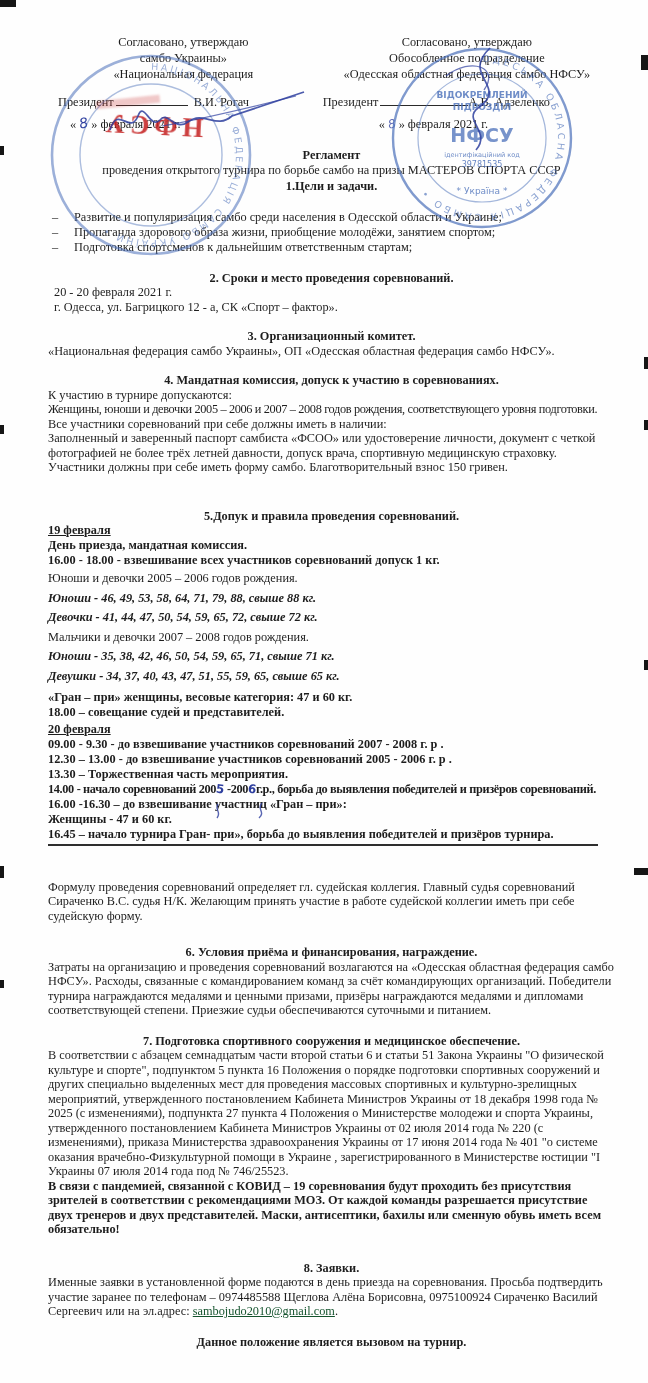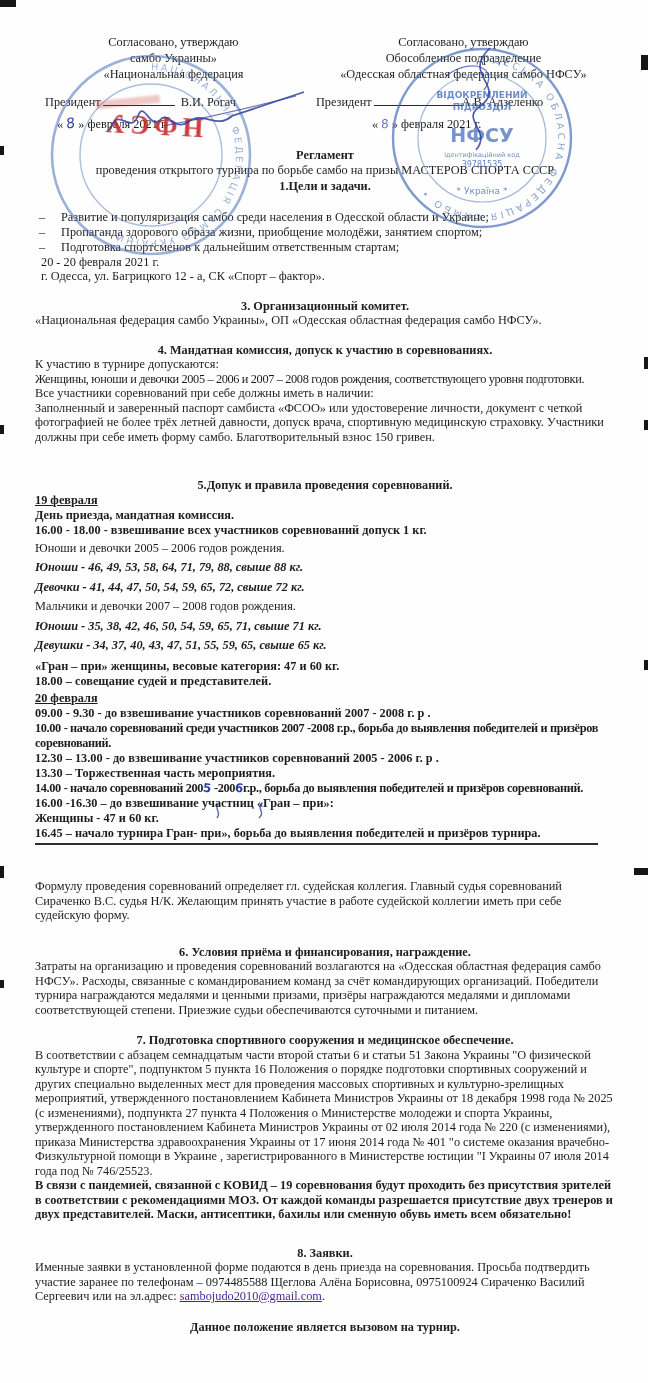--- a/index.html
+++ b/index.html
@@ -2,21 +2,21 @@
 <html><head>
 <meta charset="utf-8">
 <style>
   html,body { margin:0; padding:0; background:#ffffff; }
   .page {
     position:relative; width:648px; height:1383px; margin:0 auto;
     background:#fefefe; overflow:hidden;
     font-family:"Liberation Serif", serif;
     font-size:12.3px; line-height:14.5px; color:#1d1d1d;
   }
-  .content { padding:34px 33px 0 35px; position:relative; z-index:2; }
+  .content { padding:34px 33px 0 48px; position:relative; z-index:2; }
   .center { text-align:center; }
   .b { font-weight:bold; }
   .bi { font-weight:bold; font-style:italic; }
   .nw { white-space:nowrap; }
   .tight { letter-spacing:-0.35px; }
   .sec-h { font-weight:bold; text-align:center; }
   .para { text-align:left; }
 
   
   .header { display:flex; justify-content:space-between; margin-bottom:16px; }
@@ -51,21 +51,21 @@
   .day-label { font-weight:bold; text-decoration:underline; }
   .sched { line-height:15px; }
   .wcat { margin:4.5px 0; line-height:15px; }
   .final-underline { border-bottom:2px solid #2e2e2e; width:97%; padding-bottom:2px; }
 
   .pen-digit {
     color:#2e3f9f; font-weight:bold; font-family:"DejaVu Sans", sans-serif;
     display:inline-block; transform:rotate(7deg); font-size:12px;
   }
 
-  .email { color:#4c1d95; text-decoration:underline; cursor:pointer; }
+  .email { color:#14532d; text-decoration:underline; cursor:pointer; }
 
   
   .overlay { position:absolute; pointer-events:none; z-index:3; }
   .stamp { filter:blur(0.35px); }
   .stamp text { font-family:"DejaVu Sans", sans-serif; }
   .red-stamp {
     position:absolute; left:92px; top:118px; width:120px; z-index:3; pointer-events:none;
     color:rgba(198,38,38,0.88); font-weight:bold; font-size:27px; letter-spacing:5px;
     font-family:"Liberation Serif", serif; transform:rotate(183deg); text-align:center;
     filter:blur(0.3px);
@@ -172,20 +172,21 @@
       <div class="dash-item">
         <span class="dash">–</span>
           <span>Пропаганда здорового образа жизни, приобщение молодёжи, занятием спортом;</span>
       </div>
       <div class="dash-item">
         <span class="dash">–</span>
           <span>Подготовка спортсменов к дальнейшим ответственным стартам;</span>
       </div>
     </div>
 
+    <div class="sec-h mt16">2. Сроки и место проведения соревнований.</div>
     <div class="ind">20 - 20 февраля 2021 г.</div>
     <div class="ind">г. Одесса, ул. Багрицкого 12 - а, СК «Спорт – фактор».</div>
 
     <div class="sec-h mt15">3. Организационный комитет.</div>
     <div>«Национальная федерация самбо Украины», ОП «Одесская областная федерация самбо НФСУ».</div>
 
     <div class="sec-h mt15">4. Мандатная комиссия, допуск к участию в соревнованиях.</div>
     <div class="para">К участию в турнире допускаются:</div>
     <div class="para nw tight">Женщины, юноши и девочки 2005 – 2006 и 2007 – 2008 годов рождения, соответствующего уровня подготовки.</div>
     <div class="para">Все участники соревнований при себе должны иметь в наличии:</div>
@@ -198,21 +199,20 @@
     <div class="sched mt3">Юноши и девочки 2005 – 2006 годов рождения.</div>
     <div class="bi wcat nw">Юноши - 46, 49, 53, 58, 64, 71, 79, 88, свыше 88 кг.</div>
     <div class="bi wcat nw">Девочки - 41, 44, 47, 50, 54, 59, 65, 72, свыше 72 кг.</div>
     <div class="sched mt2">Мальчики и девочки 2007 – 2008 годов рождения.</div>
     <div class="bi wcat nw">Юноши -  35, 38, 42, 46, 50, 54, 59, 65, 71, свыше 71 кг.</div>
     <div class="bi wcat nw">Девушки - 34, 37, 40, 43, 47, 51, 55, 59, 65, свыше 65 кг.</div>
     <div class="b sched mt6 nw">«Гран – при» женщины, весовые категория: 47 и 60 кг.</div>
     <div class="b sched">18.00 – совещание судей и представителей.</div>
     <div class="day-label sched mt2">20 февраля</div>
     <div class="b sched nw">09.00 - 9.30 - до взвешивание участников соревнований 2007 - 2008 г. р .</div>
-    <div class="b sched tight">10.00 -  начало соревнований среди участников 2007 -2008 г.р., борьба до выявления победителей и призёров соревнований.</div>
     <div class="b sched nw">12.30 – 13.00 - до взвешивание участников соревнований 2005 - 2006 г. р .</div>
     <div class="b sched">13.30 – Торжественная часть мероприятия.</div>
     <div class="b sched nw tight">
       <span>14.00 - начало соревнований 200</span><span class="pen-digit">5</span><span> -200</span><span class="pen-digit">6</span><span>г.р., борьба до выявления победителей и призёров соревнований.</span>
     </div>
     <div class="b sched nw">16.00 -16.30 – до взвешивание участниц «Гран – при»:</div>
     <div class="b sched">Женщины - 47 и 60 кг.</div>
     <div class="b sched nw final-underline">16.45 – начало турнира Гран- при», борьба до выявления победителей и призёров турнира.</div>
 
     <div class="para mt34">Формулу проведения соревнований определяет гл. судейская коллегия. Главный судья соревнований Сираченко В.С. судья Н/К.  Желающим принять участие в работе судейской коллегии иметь при себе судейскую форму.</div>

